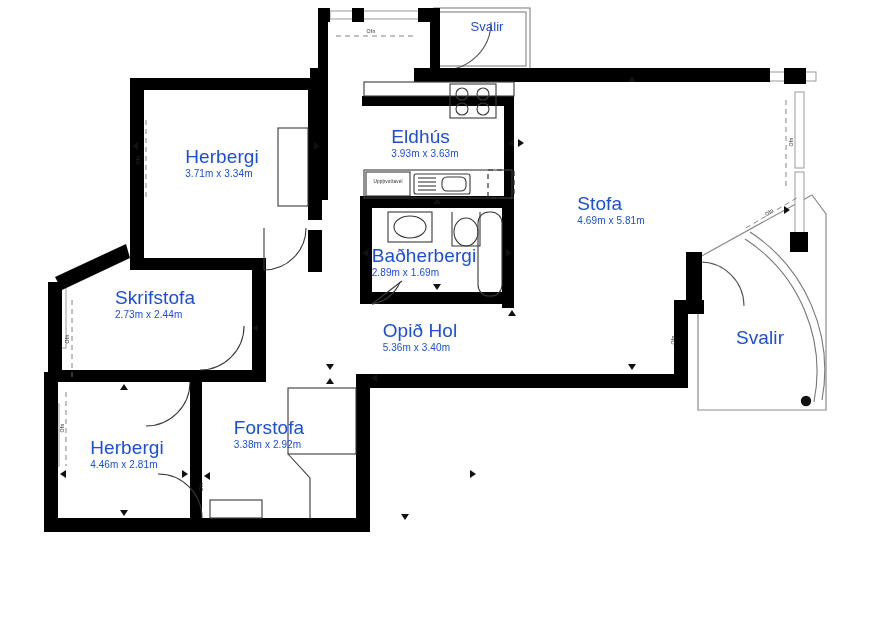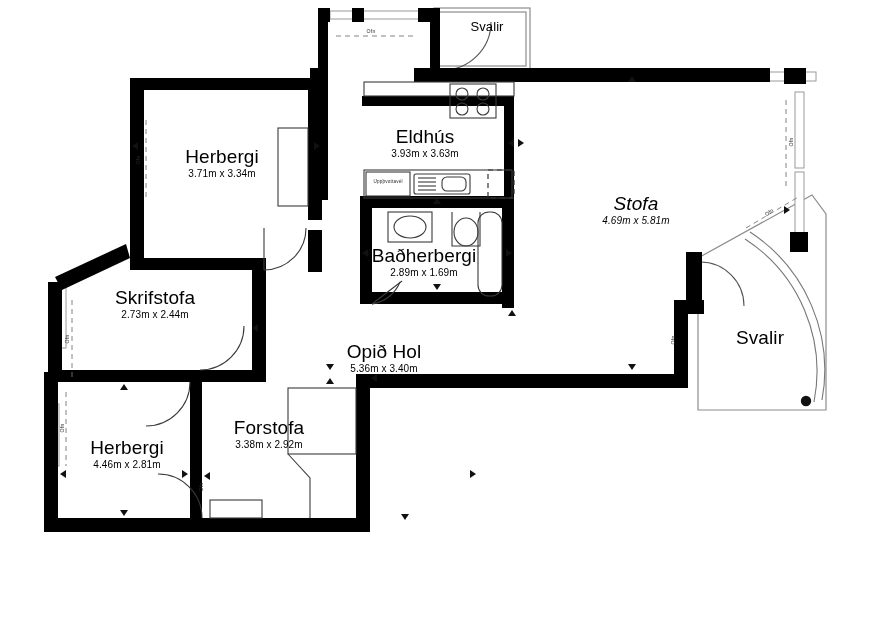--- a/index.html
+++ b/index.html
@@ -30,22 +30,22 @@
     width: 877px;
     height: 555px;
   }
   #plan-canvas svg {
     display: block;
   }
 
   
   .room-label {
     position: absolute;
-    text-align: center;
-    color: #000000;
+    text-align: left;
+    color: #1d4ed8;
     line-height: 1.18;
     white-space: nowrap;
     transform: translate(-50%, -50%);
     pointer-events: none;
   }
   .room-label .room-name {
     display: block;
     font-size: 19px;
     letter-spacing: 0.1px;
   }
@@ -279,36 +279,36 @@
   <div class="room-label" style="left:222px; top:163px;">
     <span class="room-name">Herbergi</span>
     <span class="room-dims">3.71m x 3.34m</span>
   </div>
 
   <div class="room-label" style="left:425px; top:143px;">
     <span class="room-name">Eldhús</span>
     <span class="room-dims">3.93m x 3.63m</span>
   </div>
 
-  <div class="room-label" style="left:636px; top:210px;font-style:italic;">
+  <div class="room-label" style="left:611px; top:210px;">
     <span class="room-name">Stofa</span>
     <span class="room-dims">4.69m x 5.81m</span>
   </div>
 
   <div class="room-label" style="left:424px; top:262px;">
     <span class="room-name">Baðherbergi</span>
     <span class="room-dims">2.89m x 1.69m</span>
   </div>
 
   <div class="room-label" style="left:155px; top:304px;">
     <span class="room-name">Skrifstofa</span>
     <span class="room-dims">2.73m x 2.44m</span>
   </div>
 
-  <div class="room-label" style="left:384px; top:337px;margin-top:21px;">
+  <div class="room-label" style="left:420px; top:337px;">
     <span class="room-name">Opið Hol</span>
     <span class="room-dims">5.36m x 3.40m</span>
   </div>
 
   <div class="room-label" style="left:127px; top:454px;">
     <span class="room-name">Herbergi</span>
     <span class="room-dims">4.46m x 2.81m</span>
   </div>
 
   <div class="room-label" style="left:269px; top:434px;">

